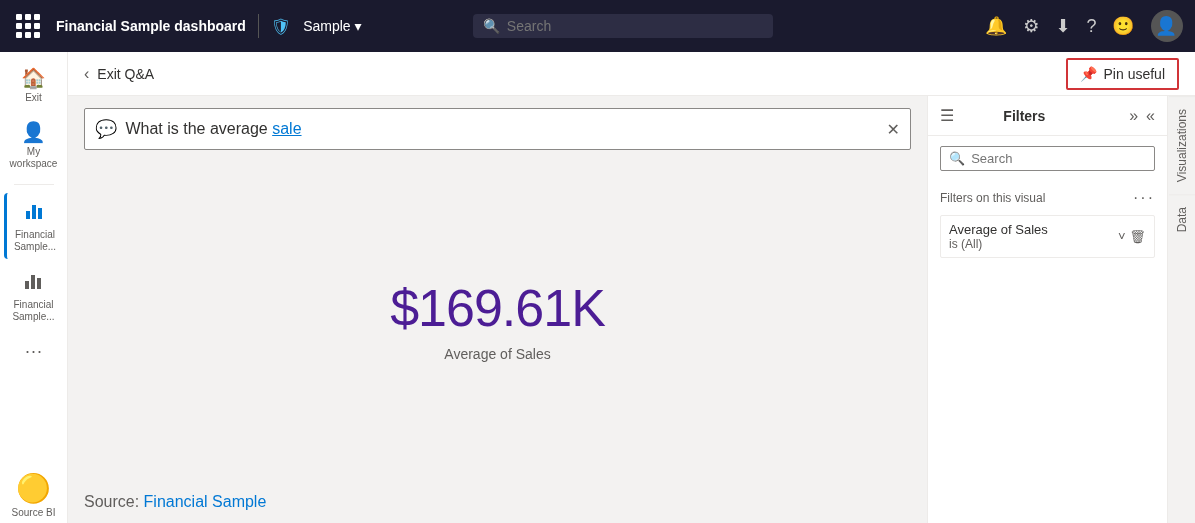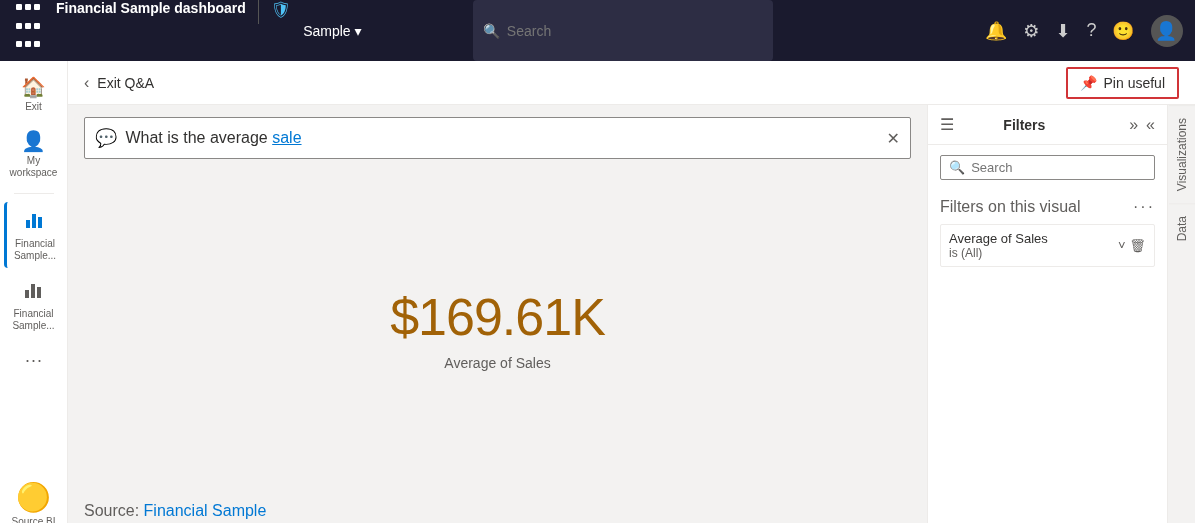--- a/index.html
+++ b/index.html
@@ -1,20 +1,20 @@
 <!DOCTYPE html>
 <html><head>
   <meta charset="utf-8">
   <style>
     * { box-sizing: border-box; margin: 0; padding: 0; }
     body { font-family: 'Segoe UI', sans-serif; background: #f3f2f1; width: 1195px; height: 523px; overflow: hidden; }
 
     
     .top-nav {
-      display: flex; background: #1a1a2e; height: 61px; padding: 0 12px; gap: 12px; color: #fff;
+      display: flex; align-items: center; background: #1a1a2e; height: 52px; padding: 0 12px; gap: 12px; color: #fff;
     }
     .nav-dots { display: grid; grid-template-columns: repeat(3,6px); gap: 3px; padding: 4px; cursor: pointer; }
     .nav-dot { width: 6px; height: 6px; background: #fff; border-radius: 1px; }
     .nav-title { color: #fff; font-size: 14px; font-weight: 600; white-space: nowrap; }
     .nav-divider { width: 1px; height: 24px; background: #555; }
     .nav-shield { color: #4fc3f7; font-size: 16px; }
     .nav-workspace { display: flex; align-items: center; gap: 4px; color: #fff; font-size: 14px; cursor: pointer; }
     .nav-search {
       flex: 1; max-width: 300px; margin: 0 auto;
       display: flex; align-items: center; background: #2d2d44; border-radius: 4px; padding: 4px 10px; gap: 6px;
@@ -70,41 +70,41 @@
     .qa-area { flex: 1; display: flex; flex-direction: column; padding: 12px 16px; gap: 8px; }
     .qa-input-bar {
       display: flex; align-items: center; background: #fff; border: 1px solid #8a8886; border-radius: 2px;
       padding: 0 10px; gap: 8px; height: 42px;
     }
     .qa-close { color: #605e5c; font-size: 16px; cursor: pointer; }
 
     .qa-visual {
       flex: 1; display: flex; flex-direction: column; align-items: center; justify-content: center; gap: 8px;
     }
-    .qa-value { font-size: 52px; font-weight: 300; color: #a16207; letter-spacing: -1px; }
+    .qa-value { font-size: 52px; font-weight: 300; color: #4c1d95; letter-spacing: -1px; }
     .qa-subtitle { font-size: 14px; color: #605e5c; }
 
     .qa-footer { font-size: 16px; color: #605e5c; padding: 4px 0; }
     .qa-footer a { color: #0078d4; text-decoration: none; }
 
     
     .filters-panel {
       width: 240px; background: #fff; border-left: 1px solid #edebe9; display: flex; flex-direction: column;
     }
     .filters-header {
       display: flex; align-items: center; padding: 10px 12px; border-bottom: 1px solid #edebe9; gap: 8px;
     }
     .filters-title { font-size: 14px; font-weight: 600; color: #323130; flex: 1; margin-left: 41px; }
     .filters-search {
       display: flex; align-items: center; margin: 10px 12px; border: 1px solid #8a8886; border-radius: 2px; padding: 4px 8px; gap: 6px;
     }
     .filters-search input { flex: 1; border: none; outline: none; font-size: 13px; color: #323130; }
     .filters-section { padding: 8px 12px; }
     .filters-section-header { display: flex; align-items: center; justify-content: space-between; margin-bottom: 8px; }
-    .filters-section-title { font-size: 16px; color: #605e5c; }
+    .filters-section-title { font-size: 12px; color: #605e5c; }
     .filter-item {
       border: 1px solid #edebe9; border-radius: 2px; padding: 6px 8px;
       display: flex; align-items: center; justify-content: space-between; gap: 4px;
     }
     .filter-item-name { font-size: 13px; color: #323130; flex: 1; }
     .filter-item-sub { font-size: 12px; color: #605e5c; }
     .filter-icons { display: flex; gap: 4px; color: #605e5c; font-size: 13px; }
 
     
     .right-tabs {

